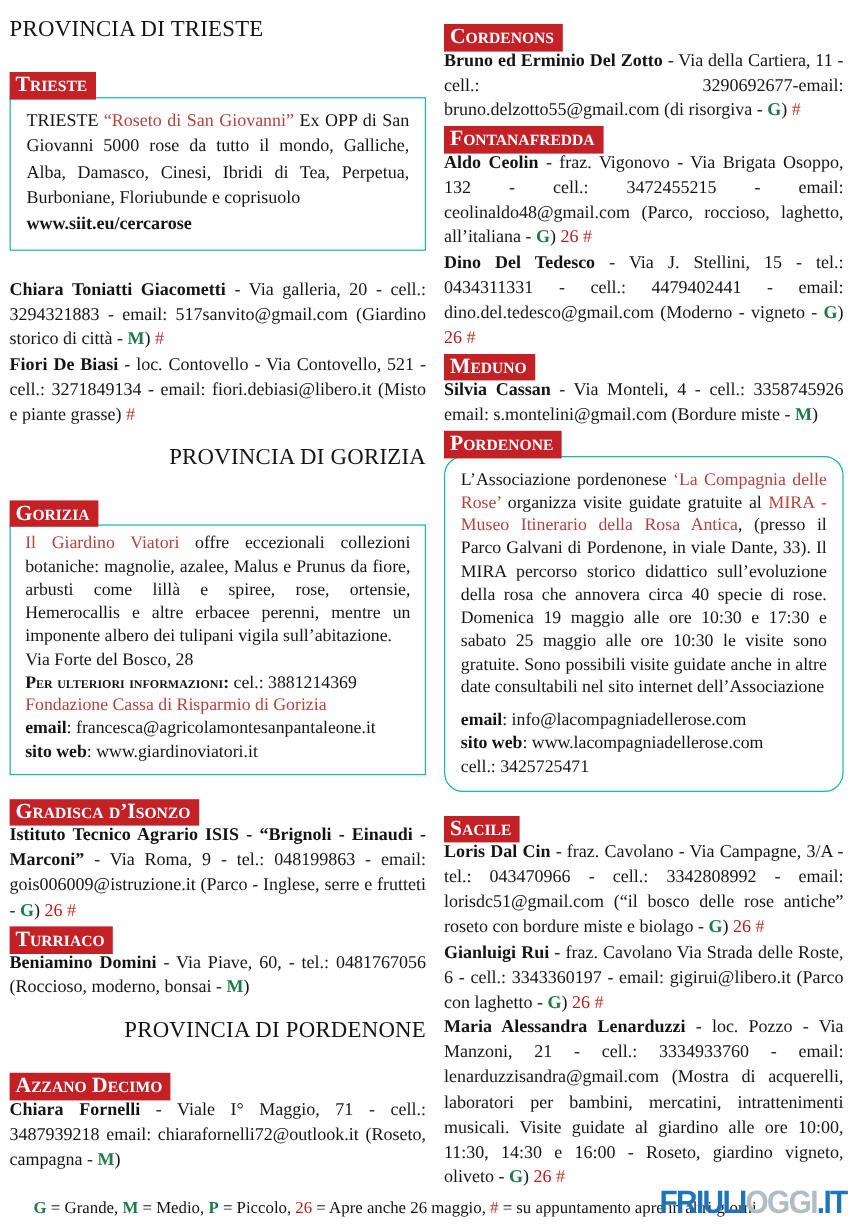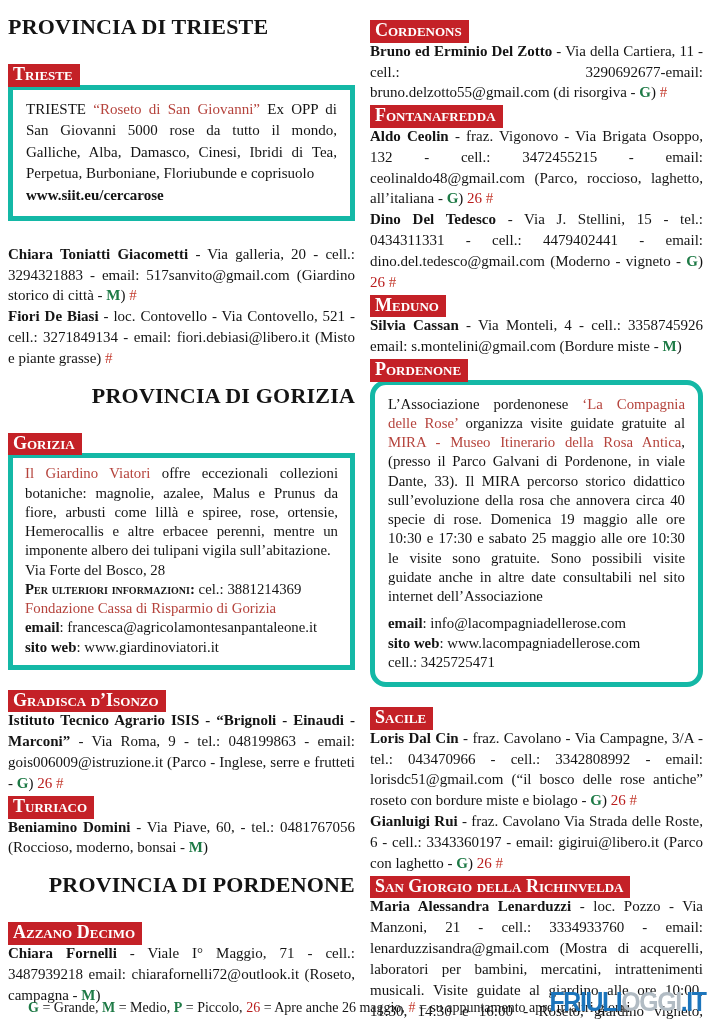--- a/index.html
+++ b/index.html
@@ -6,31 +6,31 @@
   html,body { margin:0; padding:0; background:#ffffff; }
   .page {
     position:relative; width:708px; height:1024px; background:#ffffff;
     font-family:"Liberation Serif", serif; color:#141414; overflow:hidden;
   }
   .cols { display:flex; padding:8px 5px 0 8px; }
   .col { display:block; }
   .col-left  { width:347px; margin-right:15px; }
   .col-right { width:333px; padding-top:10px; }
 
-  h1.prov { font-size:22px; font-weight:bold; margin:6px 0 22px 0; letter-spacing:.2px; }
+  h1.prov { font-size:19px; font-weight:normal; margin:6px 0 22px 0; letter-spacing:.2px; }
   h1.prov2 { margin-top:14px;text-align:right; }
 
   .badge {
     display:inline-block; position:relative; top:2px; z-index:2;
     background:#c42127; color:#ffffff; font-weight:bold;
     font-variant:small-caps; font-size:18px; line-height:1.15;
     padding:0 7px 2px 5px;
   }
   .rbox {
-    border:5px solid #14b8a6; padding:9px 13px; margin:0 0 0 0;
+    border:1px solid #14b8a6; padding:9px 13px; margin:0 0 0 0;
     font-size:15px; line-height:1.44; text-align:justify;
   }
   .rbox.gorizia { line-height:1.30; padding:6px 12px 8px 12px; font-size:14.8px; }
   .rbox.pordenone { line-height:1.30; padding:10px 13px; font-size:14.8px;border-radius:16px; }
   .boxgap { height:8px; }
 
   .entry {
     font-size:15px; line-height:1.39; text-align:justify; margin:0;
     overflow-wrap:anywhere;
   }
@@ -178,21 +178,20 @@
         <span class="hash">#</span>
       </p>
       <p class="entry">
         <span class="bold">Gianluigi Rui</span>
         <span>- fraz. Cavolano Via Strada delle Roste, 6 - cell.: 3343360197 - email: gigirui@libero.it (Parco con laghetto -</span>
         <span class="sz">G</span><span>)</span>
         <span class="b26">26</span>
         <span class="hash">#</span>
       </p>
 
-      <span class="badge">San Giorgio della Richinvelda</span>
       <p class="entry">
         <span class="bold">Maria Alessandra Lenarduzzi</span>
         <span>- loc. Pozzo - Via Manzoni, 21 - cell.: 3334933760 - email: lenarduzzisandra@gmail.com (Mostra di acquerelli, laboratori per bambini, mercatini, intrattenimenti musicali. Visite guidate al giardino alle ore 10:00, 11:30, 14:30 e 16:00 - Roseto, giardino vigneto, oliveto -</span>
         <span class="sz">G</span><span>)</span>
         <span class="b26">26</span>
         <span class="hash">#</span>
       </p>
     </div>
   </div>
 

